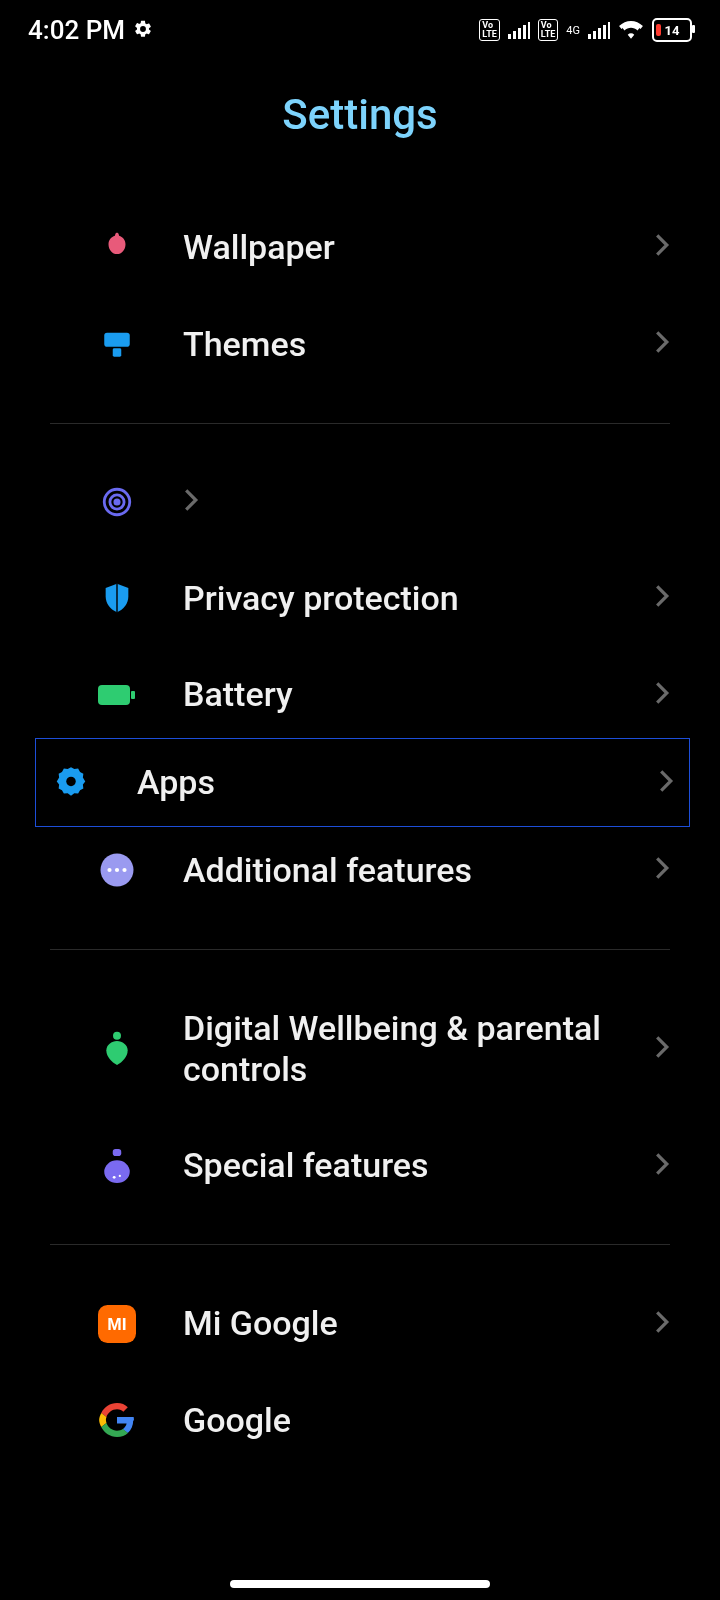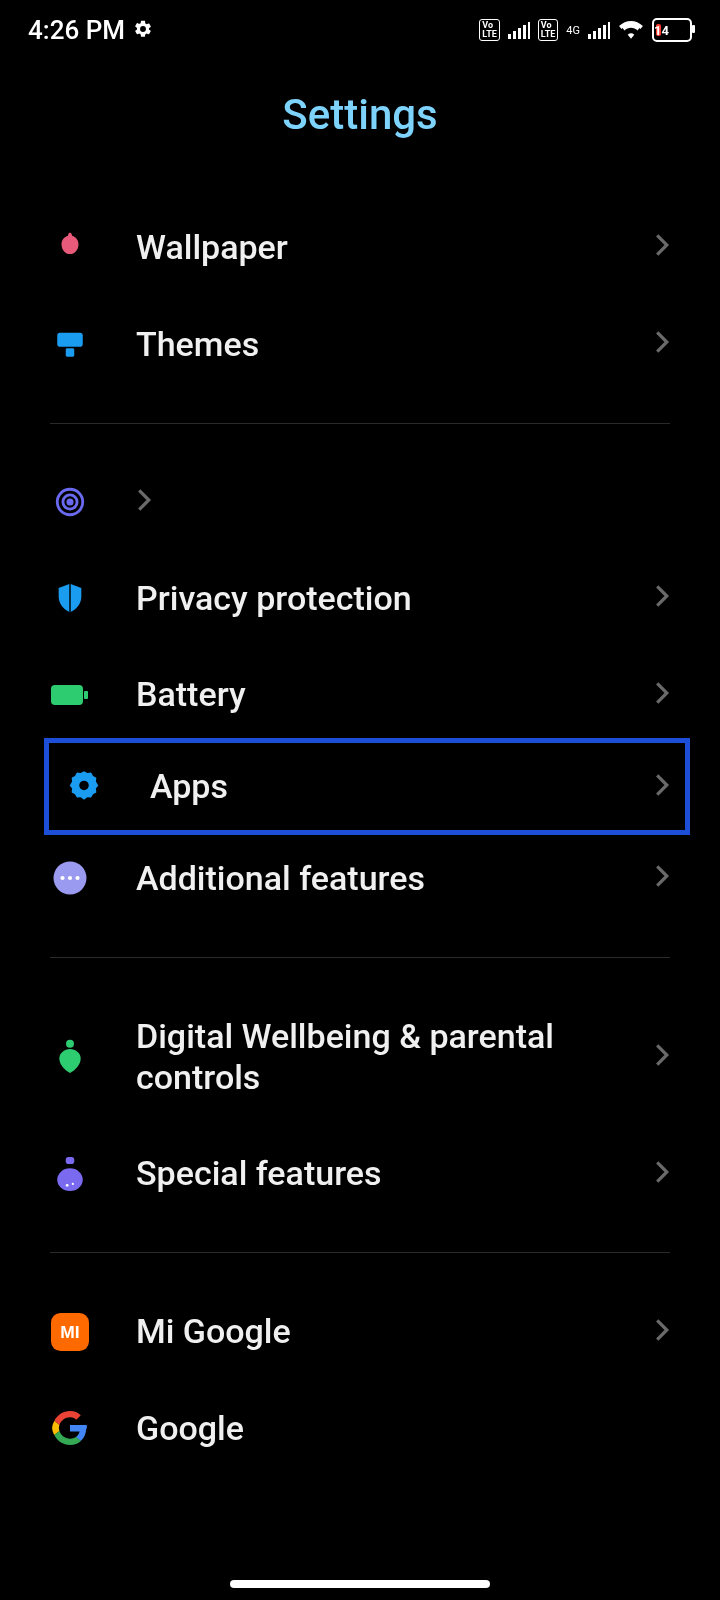--- a/index.html
+++ b/index.html
@@ -41,20 +41,21 @@
   }
   .list {
     display: flex;
     flex-direction: column;
   }
   .row {
     display: flex;
     align-items: center;
     padding: 28px 50px 28px 50px;
     position: relative;
+    margin-left: 47px;
   }
   .row .icon-slot {
     width: 40px;
     height: 40px;
     flex: 0 0 40px;
     margin-right: 46px;
     display: flex;
     align-items: center;
     justify-content: center;
   }
@@ -68,22 +69,22 @@
   .row .chev {
     flex: 0 0 auto;
     color: #5a5a5a;
   }
   .divider {
     height: 1px;
     background: #2a2a2a;
     margin: 30px 50px;
   }
   .highlight {
-    border: 5px solid #1d4ed8;
-    margin: -5px 30px -5px 44px;
+    border: 1px solid #1d4ed8;
+    margin: -5px 30px -5px 35px;
     padding: 23px 15px 23px 15px;
   }
   .highlight .icon-slot { margin-right: 46px; }
   
   .battery {
     width: 36px;
     height: 20px;
     border: 2px solid #fff;
     border-radius: 5px;
     position: relative;
@@ -102,21 +103,21 @@
   }
   .battery .fill {
     background: #ff3b30;
     height: 12px;
     margin-left: 2px;
     border-radius: 2px;
   }
   .battery .num {
     position: absolute;
     width: 100%;
-    text-align: left;
+    text-align: center;
     font-size: 13px;
     font-weight: 700;
     color: #fff;
   }
   .volte {
     font-size: 9px;
     border: 1.5px solid #fff;
     border-radius: 3px;
     padding: 1px 2px;
     line-height: 1;
@@ -131,21 +132,21 @@
     height: 8px;
     background: #fff;
     border-radius: 4px;
   }
 </style>
 </head>
 <body>
 
 <div class="status-bar">
   <div class="status-left">
-    <span>4:26 PM</span>
+    <span>4:02 PM</span>
     <span>
       <svg width="20" height="20" viewBox="0 0 24 24" fill="#fff">
           <path d="M19.14 12.94a7 7 0 0 0 .05-.94 7 7 0 0 0-.05-.94l2.03-1.58a.5.5 0 0 0 .12-.64l-1.92-3.32a.5.5 0 0 0-.6-.22l-2.39.96a7.03 7.03 0 0 0-1.62-.94l-.36-2.54A.5.5 0 0 0 13.9 2h-3.84a.5.5 0 0 0-.49.42l-.36 2.54c-.58.24-1.12.56-1.62.94l-2.39-.96a.5.5 0 0 0-.6.22L2.68 8.48a.5.5 0 0 0 .12.64l2.03 1.58a7 7 0 0 0-.05.94c0 .32.02.63.05.94l-2.03 1.58a.5.5 0 0 0-.12.64l1.92 3.32c.14.24.42.34.6.22l2.39-.96c.5.38 1.04.7 1.62.94l.36 2.54c.4.24.25.42.49.42h3.84c.24 0 .45-.18.49-.42l.36-2.54c.58-.24 1.12-.56 1.62-.94l2.39.96c.24.1.5 0 .6-.22l1.92-3.32a.5.5 0 0 0-.12-.64l-2.03-1.58zM12 15.5A3.5 3.5 0 1 1 12 8.5a3.5 3.5 0 0 1 0 7z"></path>
         </svg>
     </span>
   </div>
   <div class="status-right">
     <span class="volte">Vo<br>LTE</span>
     <span>
       <svg width="22" height="18" viewBox="0 0 22 18" fill="#fff">

